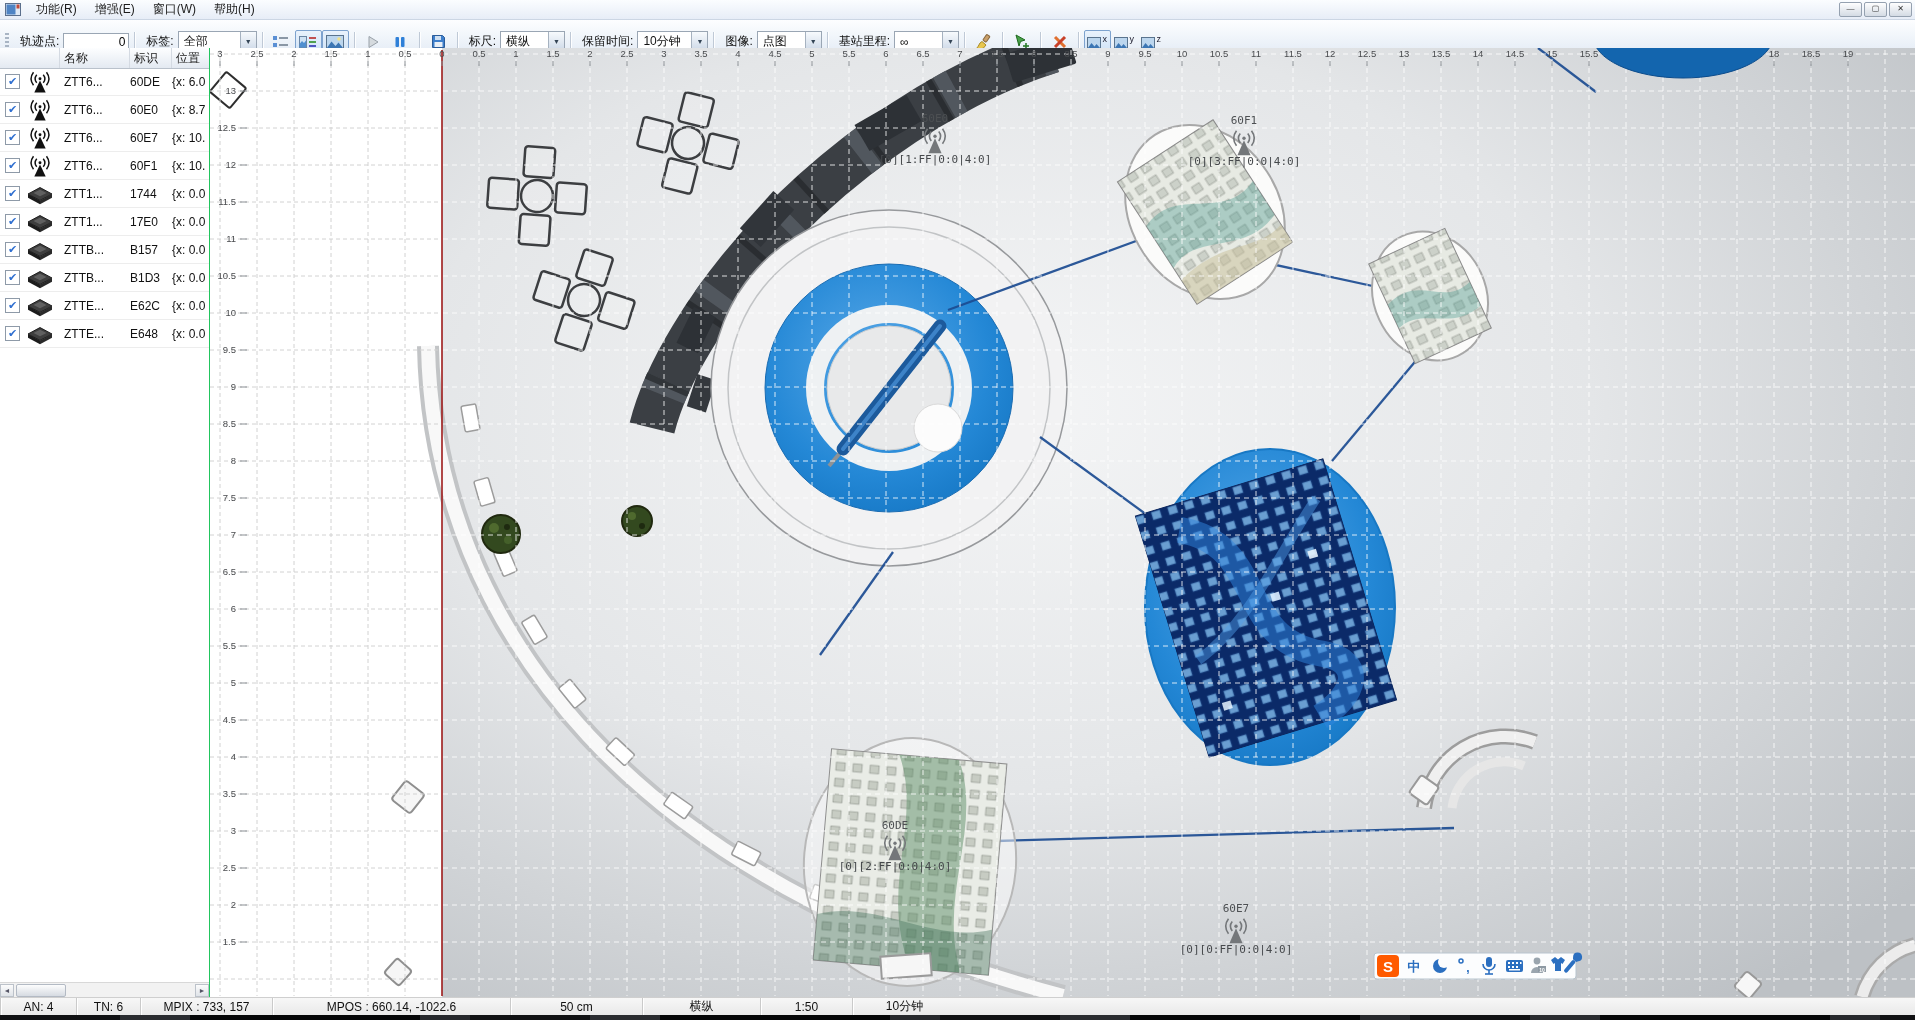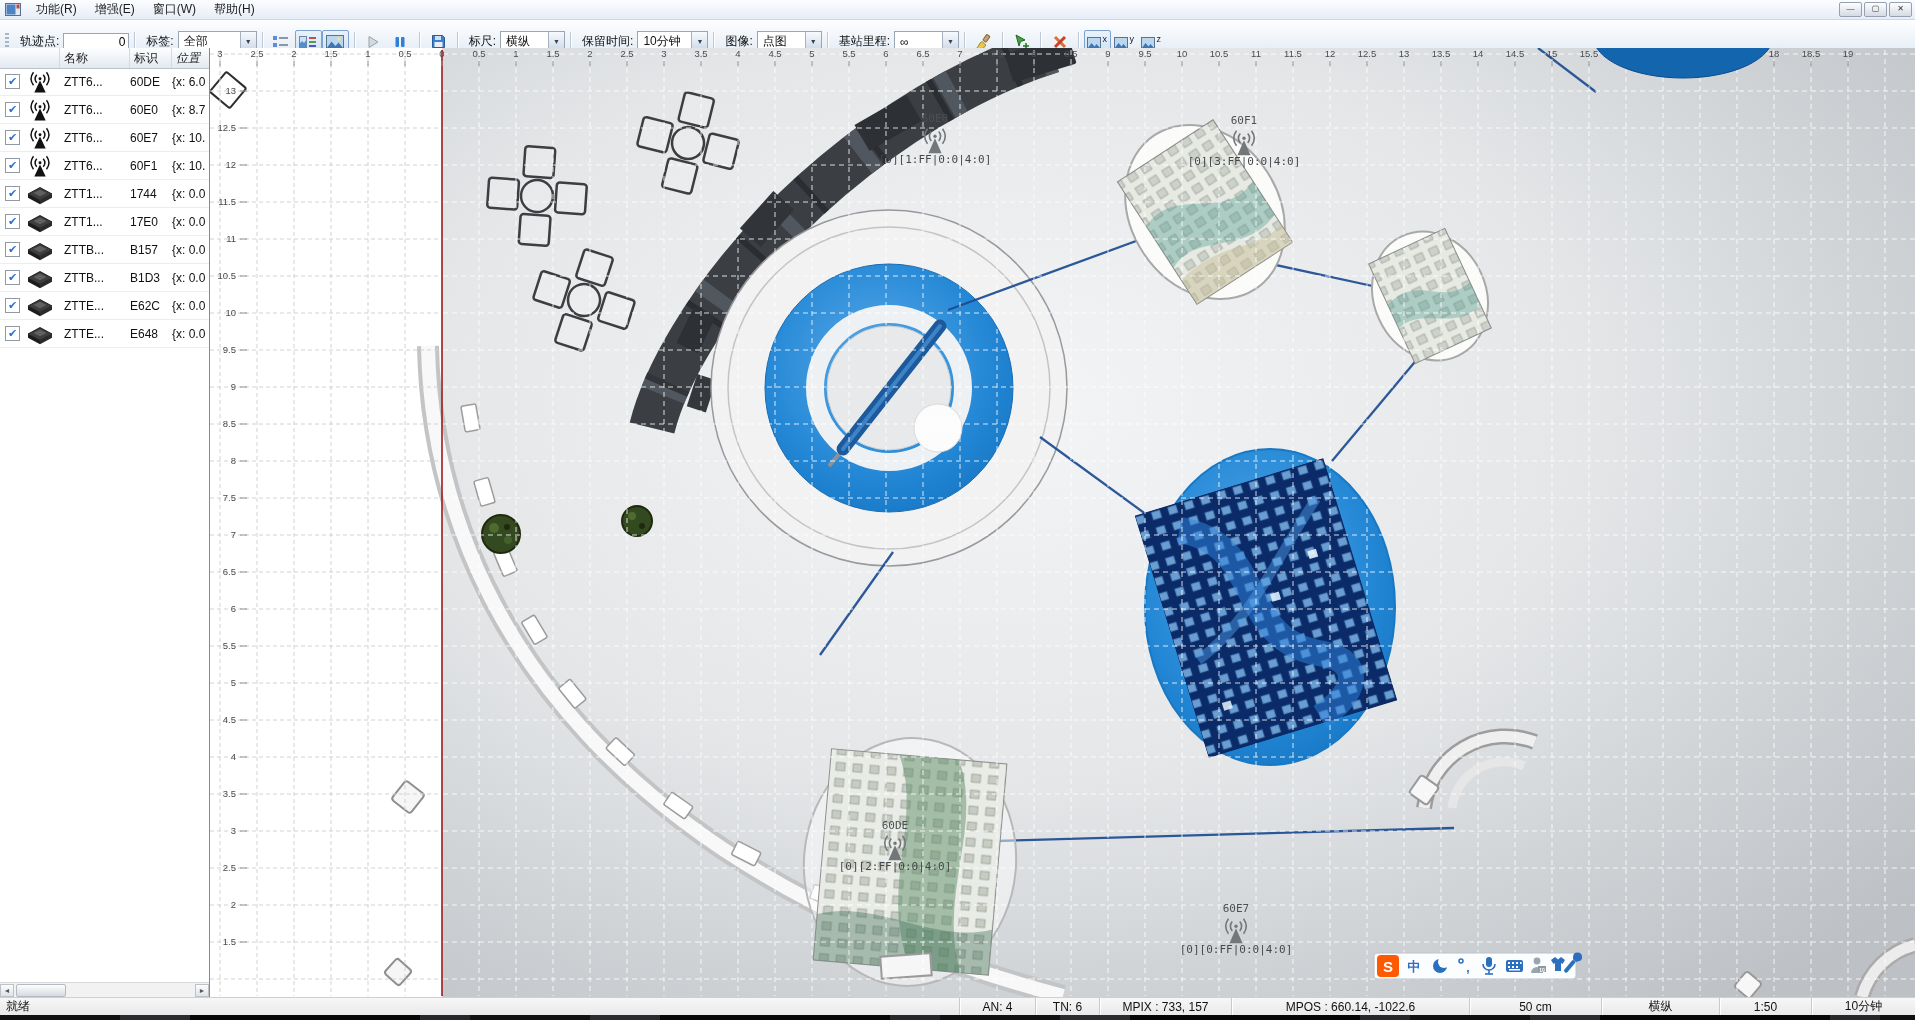--- a/index.html
+++ b/index.html
@@ -22,21 +22,21 @@
   .combo .val{flex:1;white-space:nowrap;padding-right:4px;}
   .combo .arr{width:15px;height:100%;background:linear-gradient(#f7fafd,#ccd8e7);border-left:1px solid #a6b2c0;display:flex;align-items:center;justify-content:center;font-size:7px;color:#345;}
   .tb-sep{width:1px;height:20px;background:#bfc9d6;box-shadow:1px 0 0 rgba(255,255,255,.9);margin:0 5px;flex:none;}
   .tb-btn{width:25px;height:22px;display:flex;align-items:center;justify-content:center;border:1px solid transparent;border-radius:2px;flex:none;}
   .tb-btn.pressed{border:1px solid #7da2ce;background:linear-gradient(#e9f2fc,#cfe2f6);}
 
   
   .sidebar{position:absolute;left:0;top:48px;width:210px;height:949px;background:#fff;border-right:1px solid #22c55e;box-sizing:border-box;}
   .thead{display:flex;height:20px;background:linear-gradient(#fdfeff,#e3e9f1);border-bottom:1px solid #b9c1cb;font-size:12px;color:#222;}
   .th{display:flex;align-items:center;padding-left:4px;border-right:1px solid #d4dae2;box-sizing:border-box;}
-  .th.c0{width:60px;}.th.c1{width:70px;}.th.c2{width:42px;}.th.c3{width:37px;border-right:none;font-style:italic;}
+  .th.c0{width:60px;}.th.c1{width:70px;}.th.c2{width:42px;}.th.c3{width:37px;border-right:none;}
   .tbody{position:absolute;top:20px;left:0;right:0;bottom:14px;overflow:hidden;}
   .trow{display:flex;align-items:center;height:27px;border-bottom:1px solid #ededed;font-size:12px;color:#111;}
   .cb{width:13px;height:13px;border:1px solid #8e9aa8;background:#fff;margin-left:5px;font-size:11px;line-height:12px;color:#2f6fd0;text-align:center;flex:none;}
   .ric{width:40px;display:flex;justify-content:center;flex:none;}
   .c-name{width:70px;padding-left:4px;box-sizing:border-box;}
   .c-tag{width:42px;}
   .c-pos{width:37px;overflow:hidden;white-space:nowrap;}
   .hscroll{position:absolute;bottom:0;left:0;width:209px;height:14px;background:#f2f2f2;border-top:1px solid #d8d8d8;display:flex;align-items:center;}
   .sc-btn{width:14px;height:13px;background:linear-gradient(#fcfcfc,#dfe3e8);border:1px solid #bcc2ca;box-sizing:border-box;font-size:7px;line-height:11px;text-align:center;color:#556;}
   .sc-thumb{width:48px;height:11px;margin-left:2px;background:linear-gradient(#fdfdfd,#d6dbe2);border:1px solid #b3bac4;border-radius:2px;}
@@ -870,21 +870,20 @@
           </g>
       <g transform="translate(1570 966) rotate(40)">
             <path d="M-3.5,-9 a4.5,4.5 0 1 1 7,0 l-1.5,2 -4,0 z" fill="#2b6fc0"></path>
             <rect x="-2" y="-7" width="4" height="15" rx="1.8" fill="#2b6fc0"></rect>
           </g>
     </g>
   </svg>
   </div>
 
   <div class="statusbar">
-    <span class="sb-ready">就绪</span>
     <span id="status-segs" style="display:flex;height:100%">
         <span class="sb-seg" style="width:76px">AN: 4</span>
         <span class="sb-seg" style="width:64px">TN: 6</span>
         <span class="sb-seg" style="width:132px">MPIX : 733, 157</span>
         <span class="sb-seg" style="width:238px">MPOS : 660.14, -1022.6</span>
         <span class="sb-seg" style="width:132px">50 cm</span>
         <span class="sb-seg" style="width:118px">横纵</span>
         <span class="sb-seg" style="width:92px">1:50</span>
         <span class="sb-seg" style="width:104px">10分钟</span>
       </span>

